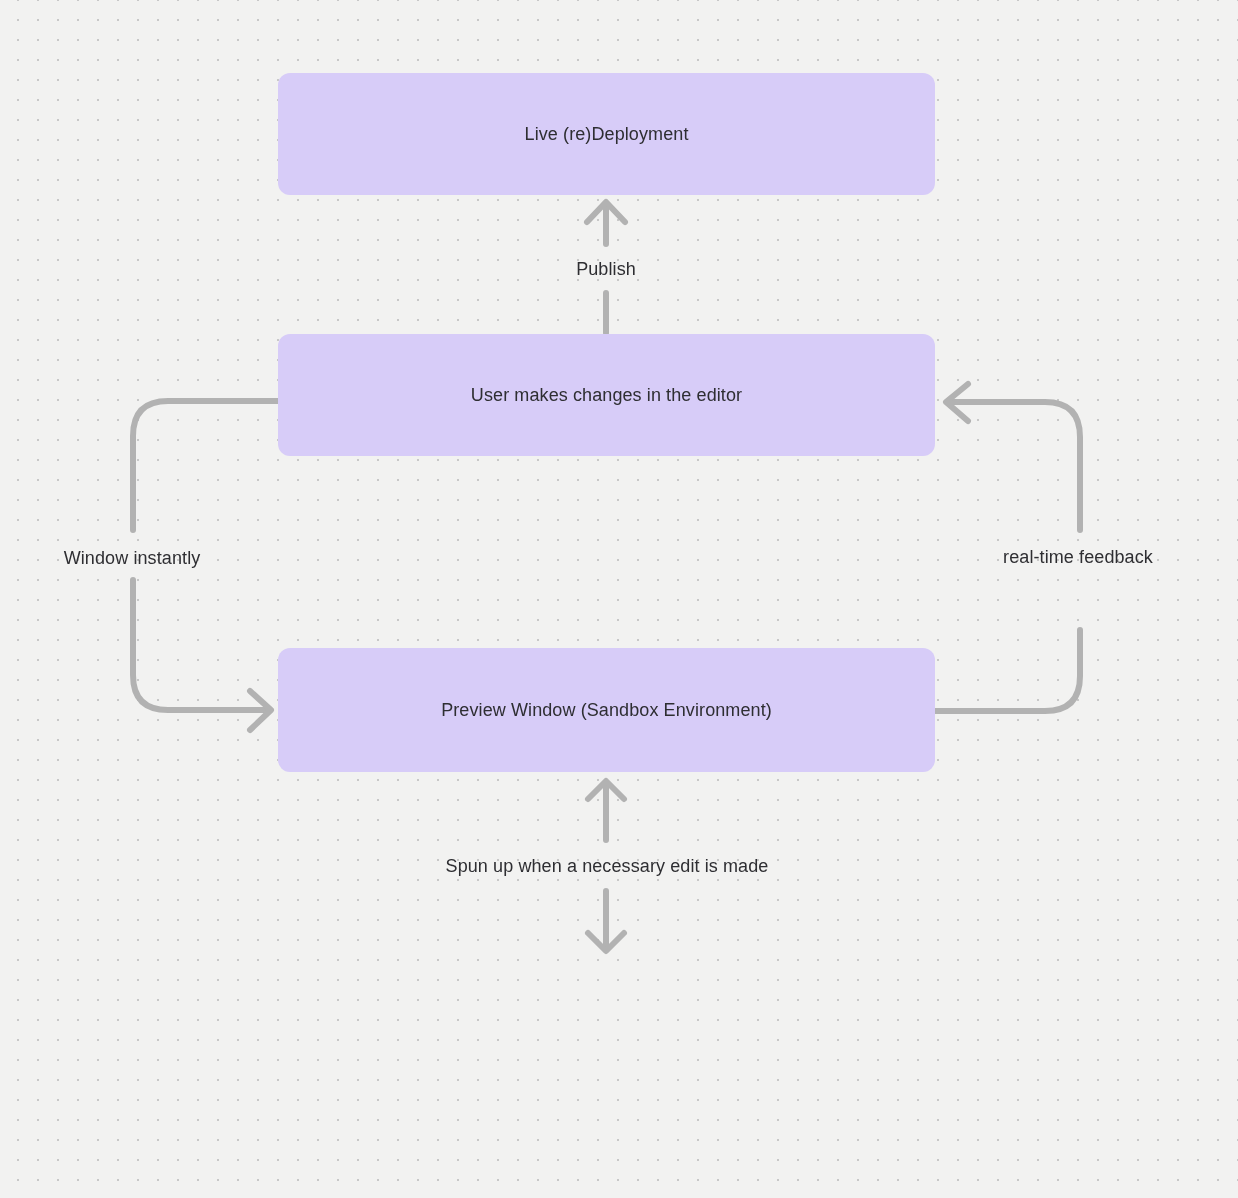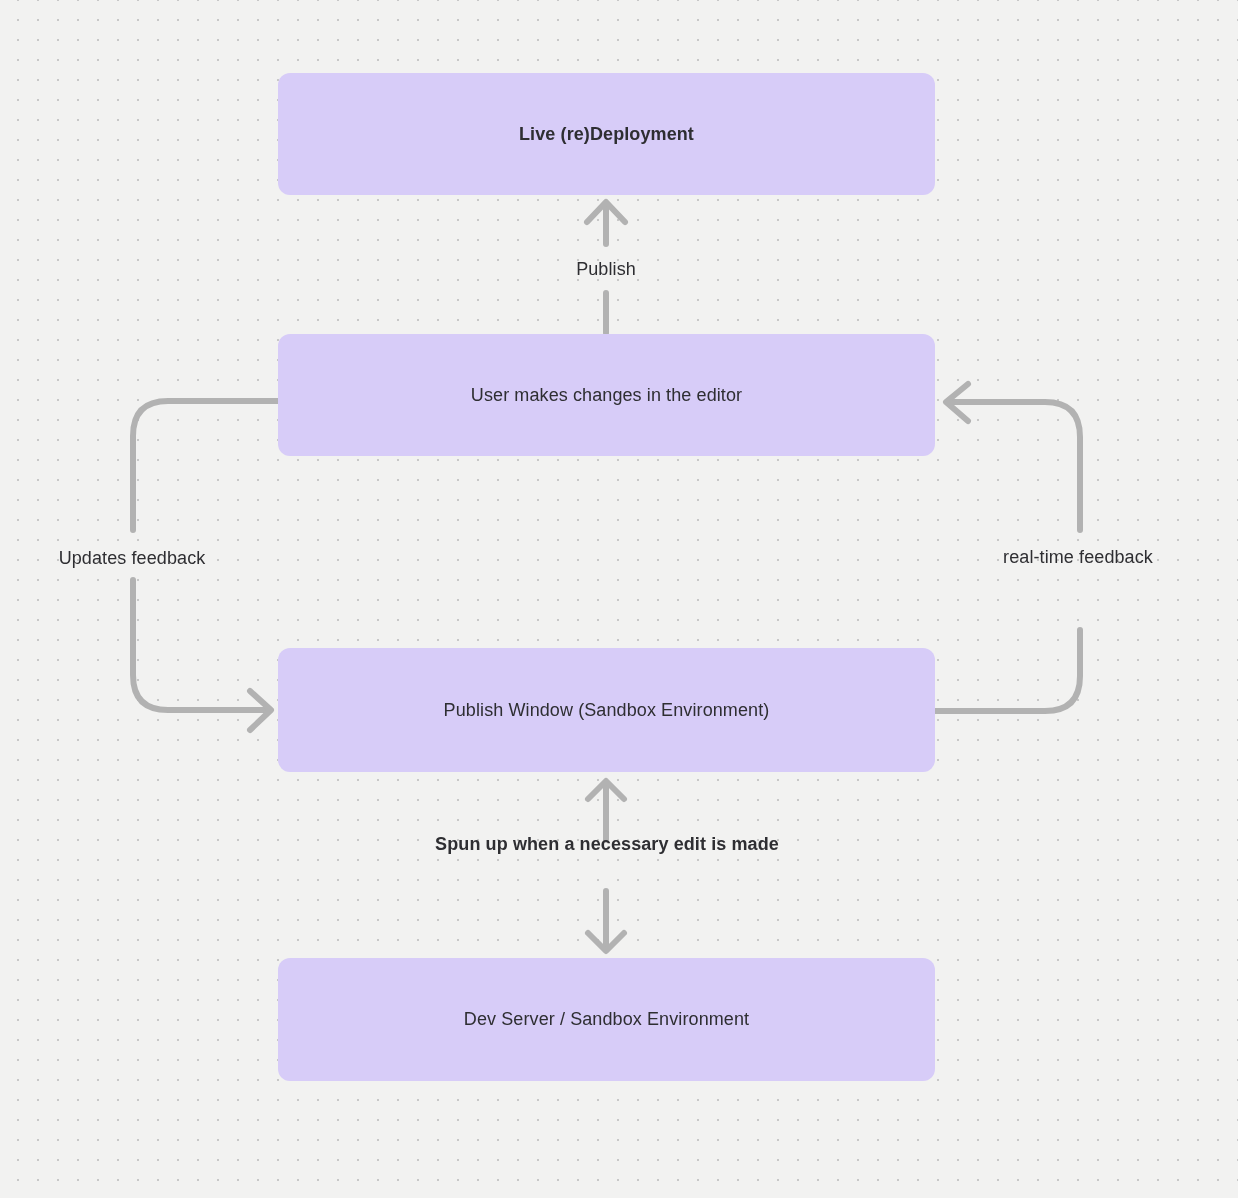--- a/index.html
+++ b/index.html
@@ -34,38 +34,38 @@
     background: var(--node-fill, #d7ccf8);
     border-radius: 12px;
     display: flex;
     align-items: center;
     justify-content: center;
     color: var(--text, #2e2e32);
     font-size: 18px;
     font-weight: 500;
     letter-spacing: 0.1px;
   }
-  .node-live    { top: 73px; font-weight: bold;  }
+  .node-live    { top: 73px;  }
   .node-user    { top: 334px; }
   .node-preview { top: 648px; height: 124px; }
   .node-dev     { top: 958px; height: 123px; }
   .edge-label {
     position: absolute;
     transform: translate(-50%, -50%);
     color: var(--text, #2e2e32);
     font-size: 18px;
     font-weight: 500;
     white-space: nowrap;
     letter-spacing: 0.1px;
     text-align: center;
   }
   .label-publish  { left: 606px;  top: 269px; }
   .label-updates  { left: 132px;  top: 558px; }
   .label-feedback { left: 1078px; top: 557px; }
-  .label-spunup   { left: 607px;  top: 844px; font-weight: bold; }
+  .label-spunup   { left: 607px;  top: 866px; }
 </style>
 </head>
 <body>
 
 <div class="canvas">
 
   <svg class="edges" viewBox="0 0 1238 1198" xmlns="http://www.w3.org/2000/svg">
 
     <g>
       <path d="M606 244 L606 206"></path>
@@ -95,25 +95,22 @@
 
   <div class="node node-live">
     <span>Live (re)Deployment</span>
   </div>
 
   <div class="node node-user">
     <span>User makes changes in the editor</span>
   </div>
 
   <div class="node node-preview">
-    <span>Publish Window (Sandbox Environment)</span>
+    <span>Preview Window (Sandbox Environment)</span>
   </div>
 
-  <div class="node node-dev">
-    <span>Dev Server / Sandbox Environment</span>
-  </div>
 
   <div class="edge-label label-publish">Publish</div>
-  <div class="edge-label label-updates">Updates feedback</div>
+  <div class="edge-label label-updates">Window instantly</div>
   <div class="edge-label label-feedback">real-time feedback</div>
   <div class="edge-label label-spunup">Spun up when a necessary edit is made</div>
 
 </div>
 
 </body></html>

